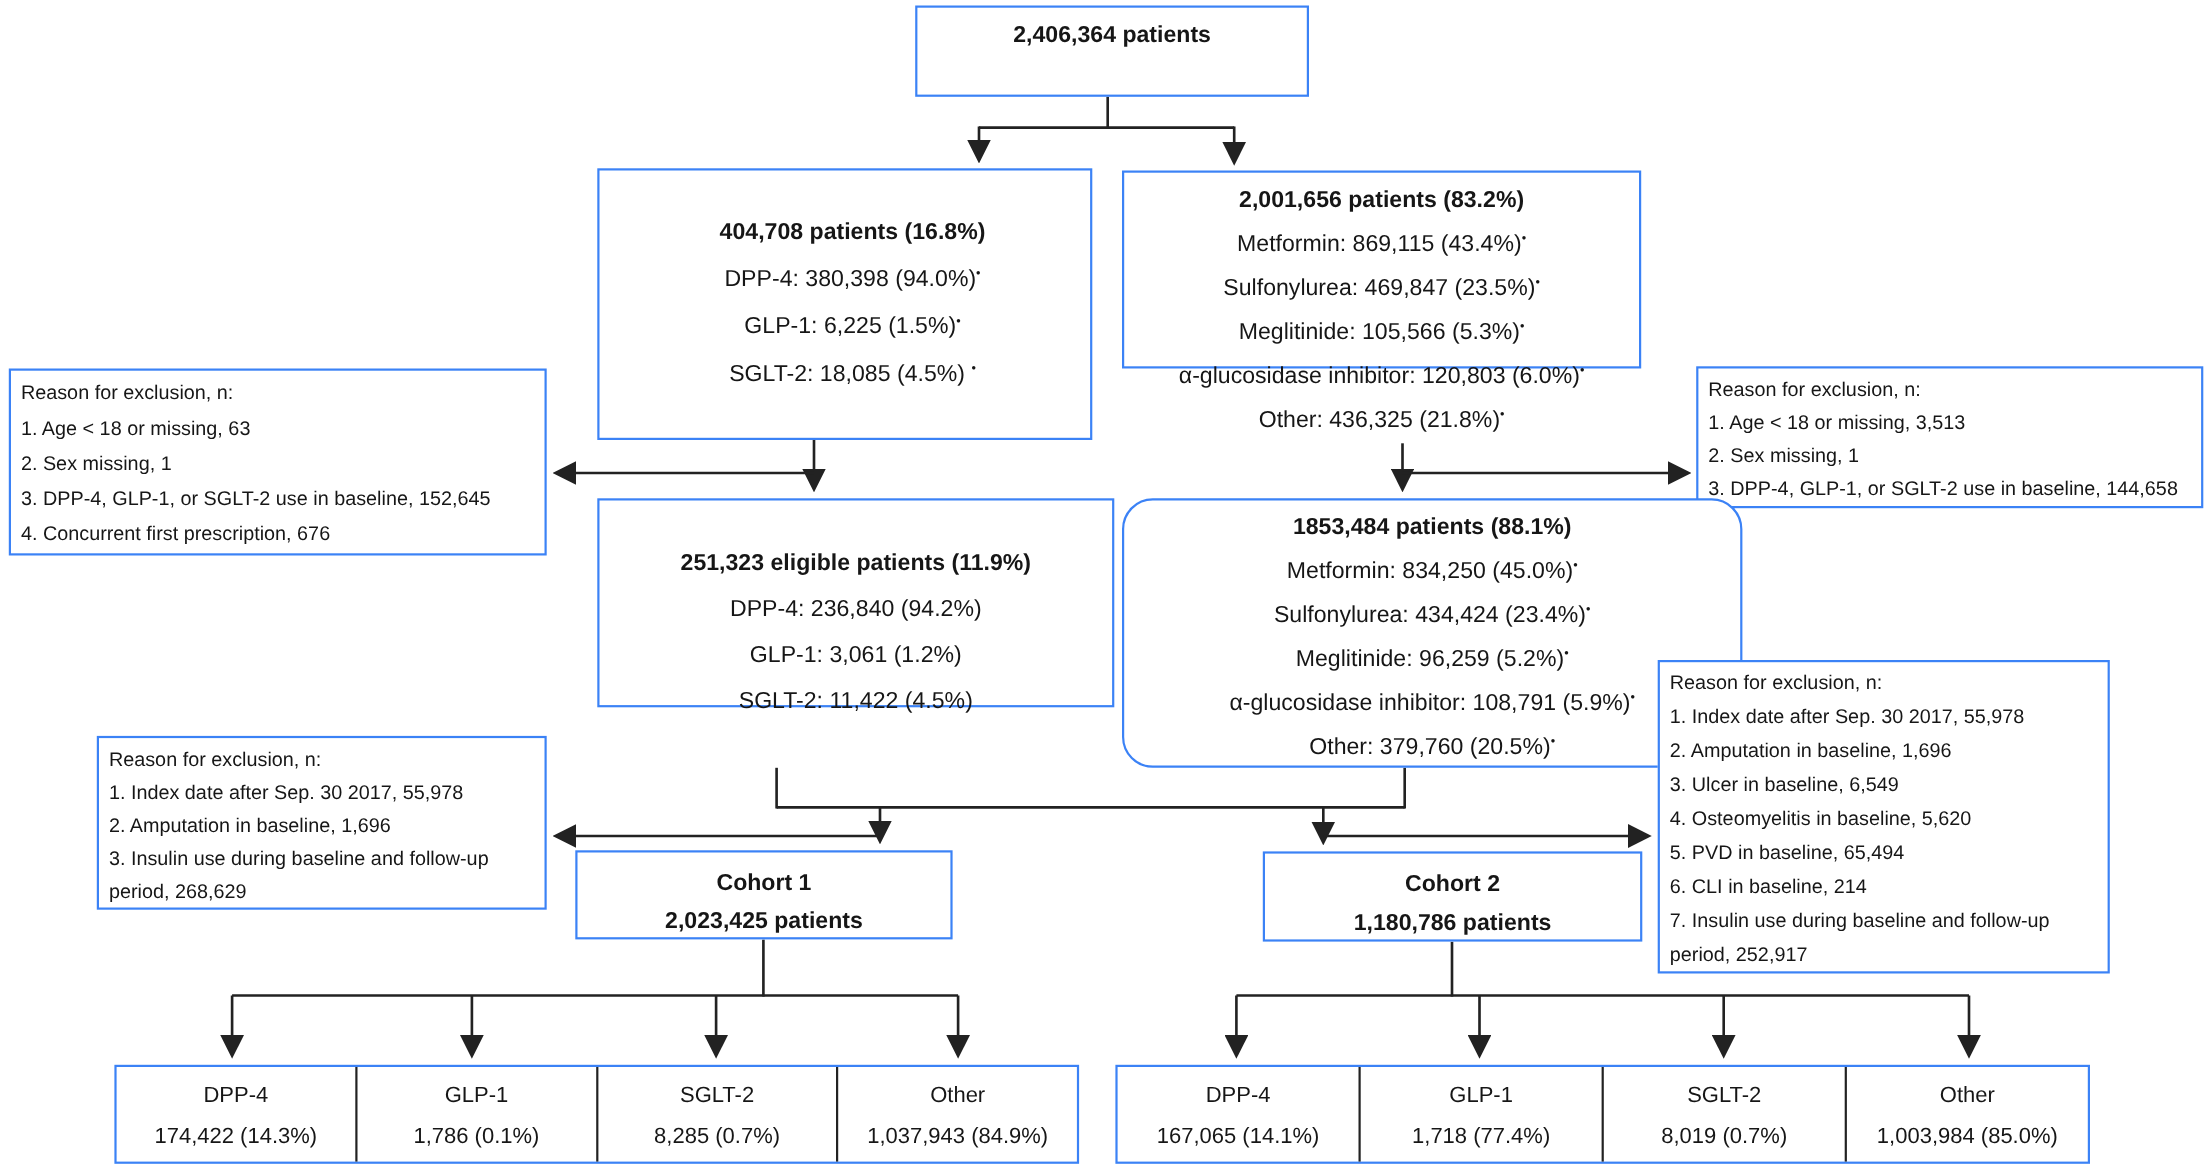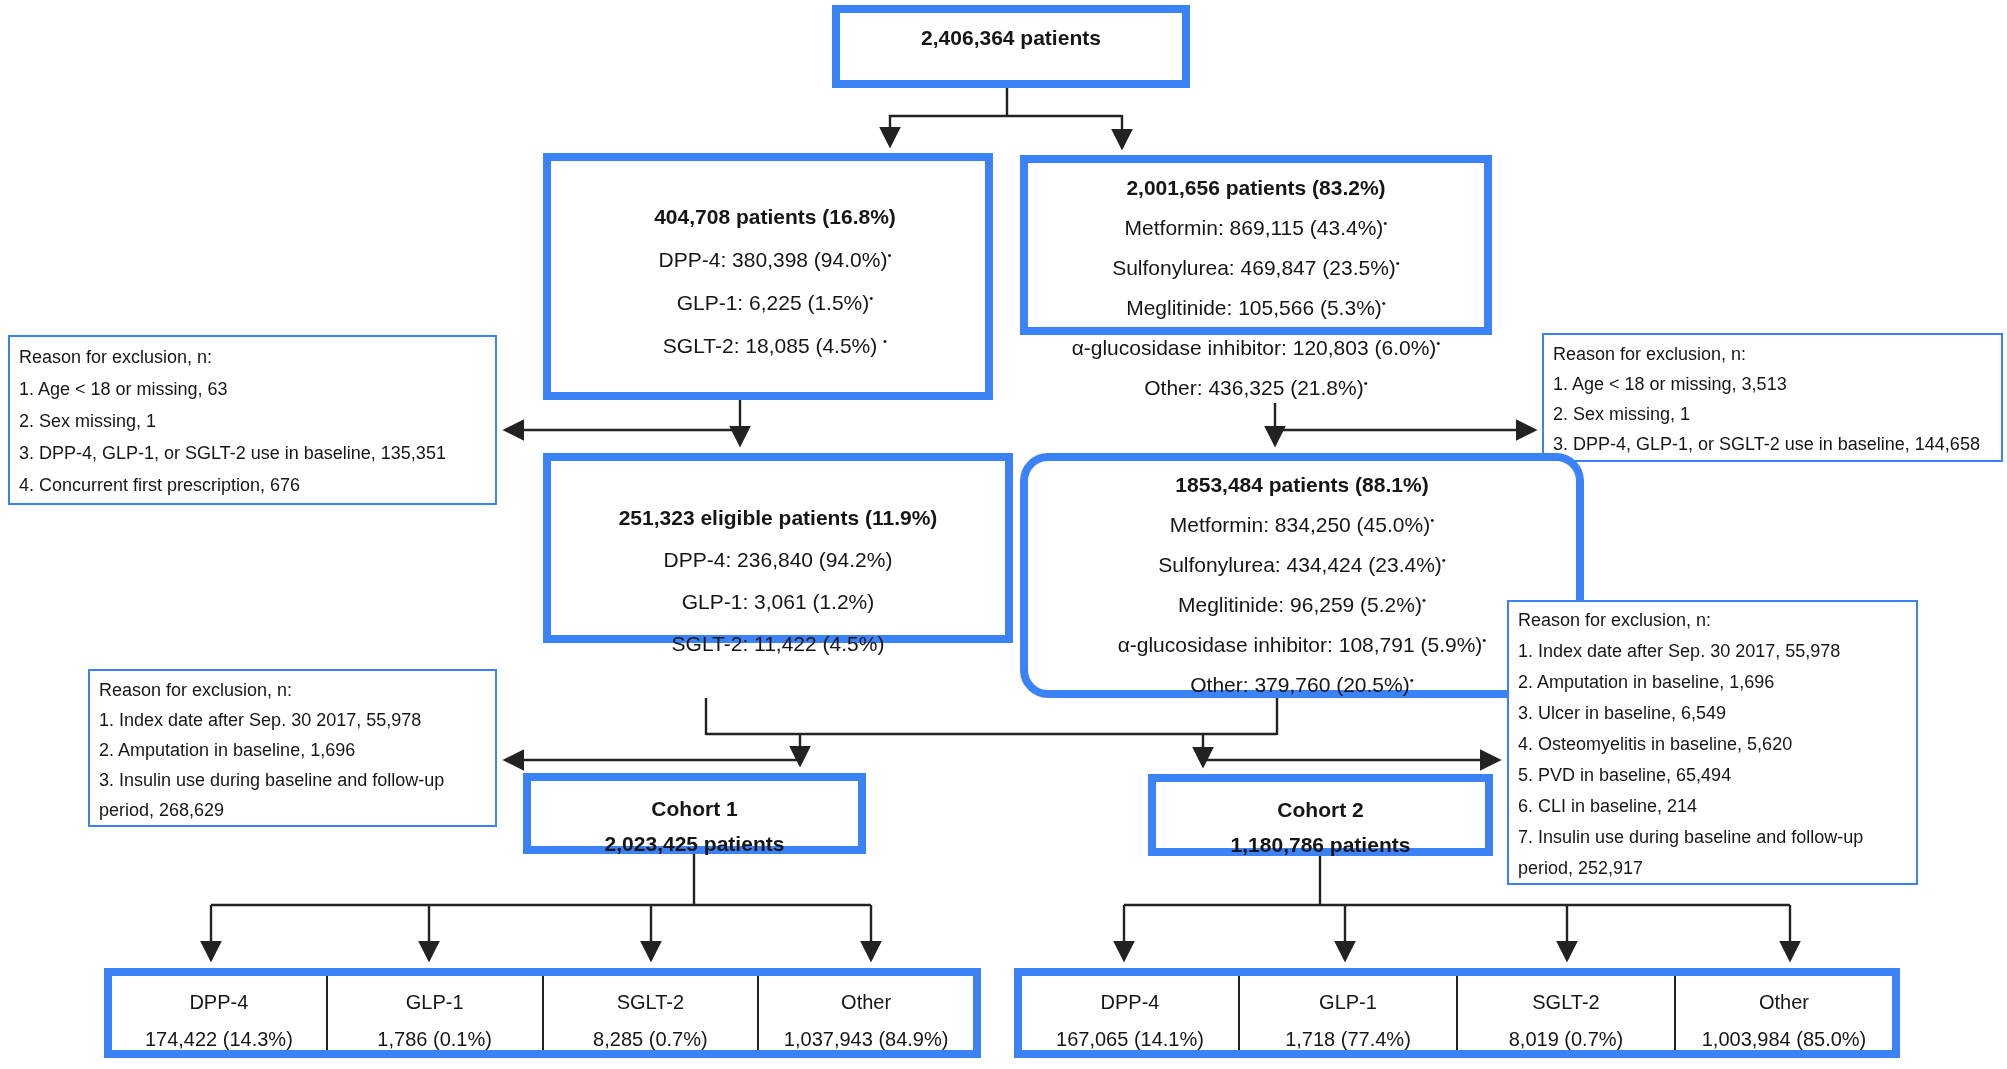--- a/index.html
+++ b/index.html
@@ -1,21 +1,21 @@
 <!DOCTYPE html>
 <html><head>
 <meta charset="utf-8">
 <style>
   html,body{margin:0;padding:0;background:#ffffff;}
   #canvas{
     position:relative;width:2007px;height:1069px;background:#ffffff;overflow:hidden;
     font-family:"Liberation Sans","DejaVu Sans",sans-serif;color:#161616;
   }
   svg.connectors{position:absolute;left:0;top:0;width:2007px;height:1069px;z-index:0;}
-  .box{position:absolute;background:#ffffff;border:8px solid #3b82f6;box-sizing:border-box;z-index:1;}
+  .box{position:absolute;background:#ffffff;border:2px solid #3b82f6;box-sizing:border-box;z-index:1;}
   .center{text-align:center;}
   .bold{font-weight:bold;}
   .ln{display:block;}
   sup.mark{font-size:0.55em;vertical-align:super;line-height:0;}
 
   
   .top-box{left:832px;top:5px;width:358px;height:83px;font-size:21px;font-weight:bold;padding-top:7px;}
   .top-box .ln{line-height:36px;}
 
   
@@ -120,21 +120,21 @@
     <span class="ln"><span>Sulfonylurea: 469,847 (23.5%)</span><sup class="mark">•</sup></span>
     <span class="ln"><span>Meglitinide: 105,566 (5.3%)</span><sup class="mark">•</sup></span>
     <span class="ln"><span>α-glucosidase inhibitor: 120,803 (6.0%)</span><sup class="mark">•</sup></span>
     <span class="ln"><span>Other: 436,325 (21.8%)</span><sup class="mark">•</sup></span>
   </div>
 
   <div class="box excl excl-tl">
     <span class="ln">Reason for exclusion, n:</span>
     <span class="ln">1. Age &lt; 18 or missing, 63</span>
     <span class="ln">2. Sex missing, 1</span>
-    <span class="ln">3. DPP-4, GLP-1, or SGLT-2 use in baseline, 135,351</span>
+    <span class="ln">3. DPP-4, GLP-1, or SGLT-2 use in baseline, 152,645</span>
     <span class="ln">4. Concurrent first prescription, 676</span>
   </div>
 
   <div class="box excl excl-tr">
     <span class="ln">Reason for exclusion, n:</span>
     <span class="ln">1. Age &lt; 18 or missing, 3,513</span>
     <span class="ln">2. Sex missing, 1</span>
     <span class="ln">3. DPP-4, GLP-1, or SGLT-2 use in baseline, 144,658</span>
   </div>
 

